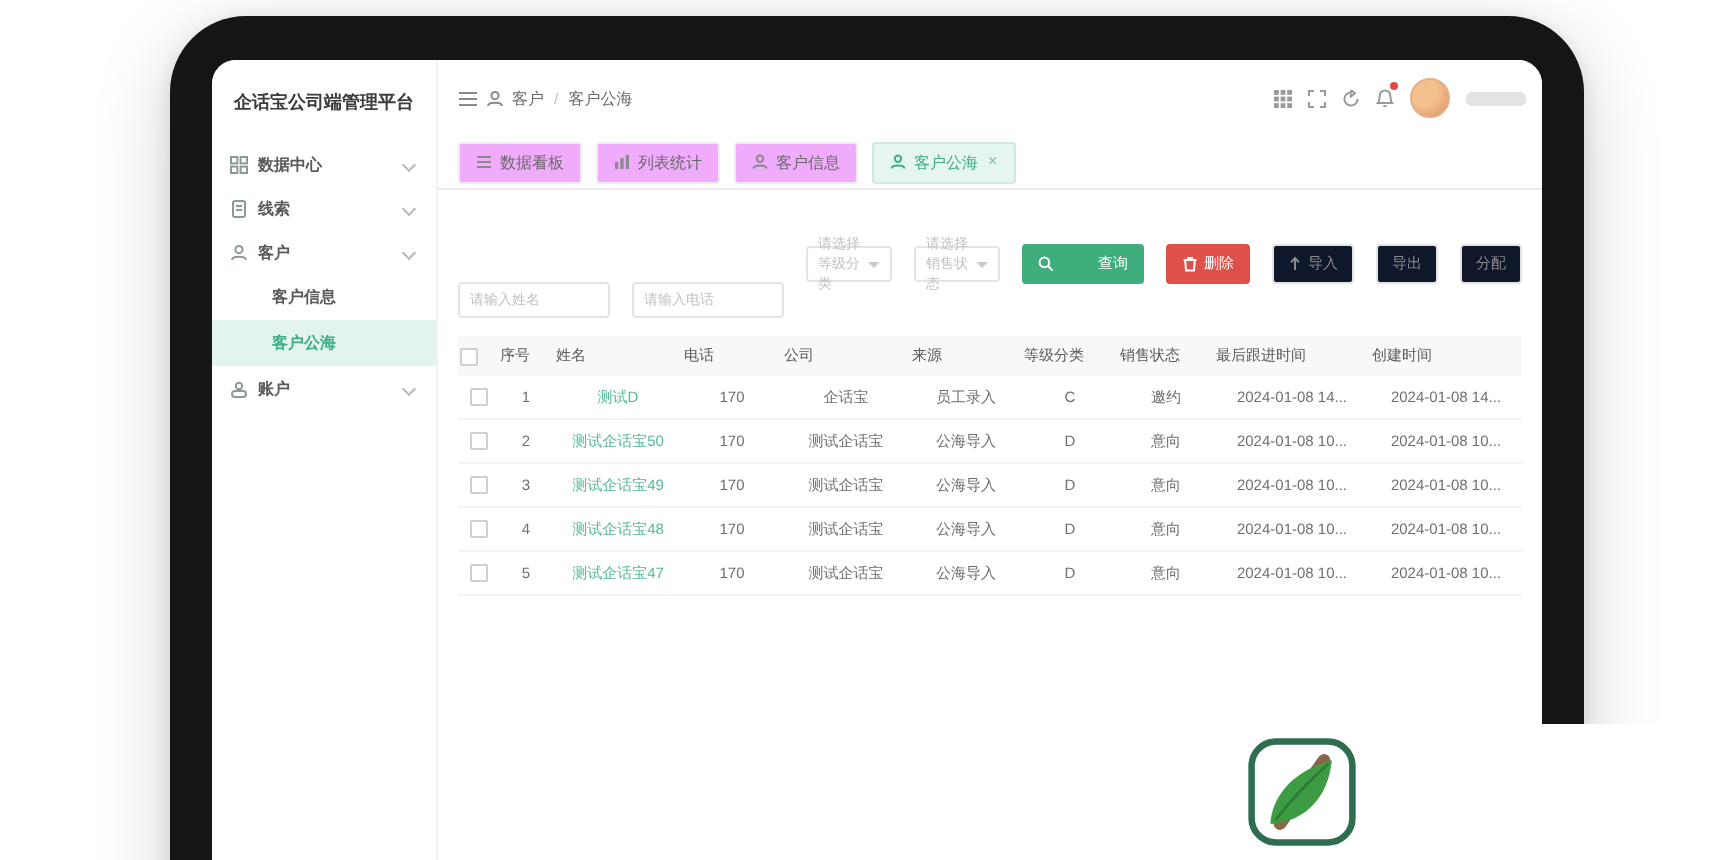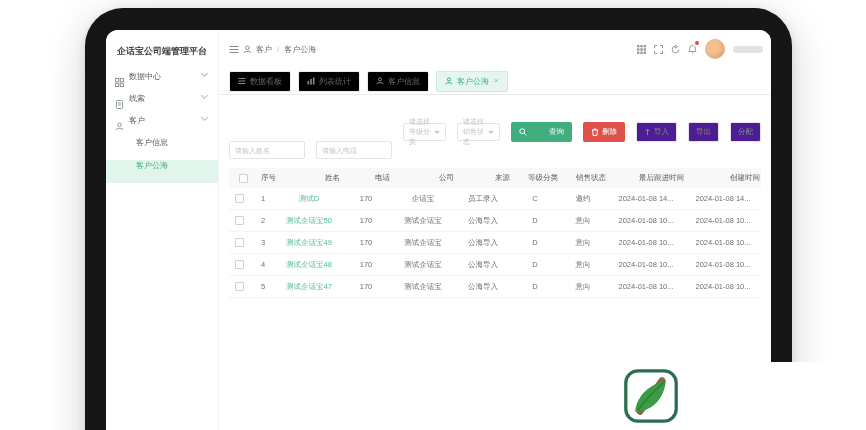--- a/index.html
+++ b/index.html
@@ -21,22 +21,22 @@
     display:flex;
   }
   
   .sidebar{width:112px;flex:0 0 112px;border-right:1px solid #f1f1f1;background:#fff;}
   .app-title{
     padding:15px 6px 9px 11px;font-size:9px;color:#3c3c3c;font-weight:bold;
     white-space:nowrap;letter-spacing:0;
   }
   .nav{padding-top:4px;}
   .nav-item{
-    height:22px;display:flex;gap:5px;
-    padding:0 9px;font-size:8px;color:#5a5a5a;cursor:pointer;white-space:nowrap;
+    height:22px;display:flex;align-items:center;gap:5px;
+    padding:0 9px;font-size:8px;color:#5a5a5a;cursor:pointer;white-space:nowrap;font-weight:bold;
   }
   .nav-item .nicon{flex:0 0 9px;display:flex;align-items:center;}
   .nav-item .chev{
     width:4px;height:4px;border-right:1px solid #b9b9b9;border-bottom:1px solid #b9b9b9;
     transform:rotate(45deg);margin-left:auto;margin-right:2px;
   }
   .nav-sub{padding-left:30px;height:23px;}
   .nav-active{background:#e2f5ec;color:#3fae84;}
   
   .main{flex:1;display:flex;flex-direction:column;min-width:0;background:#fff;}
@@ -58,21 +58,21 @@
     border:1px solid #e2b088;
   }
   .name-bar{width:30px;height:7px;border-radius:3px;background:#e3e3e3;}
   
   .tabbar{
     height:26px;display:flex;align-items:center;gap:7px;padding:0 10px;
     border-bottom:1px solid #ececec;
   }
   .tab{
     height:19px;display:flex;align-items:center;gap:4px;padding:0 8px;
-    border:1px solid #ececec;border-radius:2px;background:#000000;
+    border:1px solid #ececec;border-radius:2px;background:#f0abfc;
     font-size:8px;color:#6a6a6a;cursor:pointer;white-space:nowrap;
   }
   .tab-active{background:#e5f6ef;border-color:#cdeadd;color:#3fae84;}
   .tab .close{font-size:8px;line-height:1;color:#7fbfa4;margin-left:1px;cursor:pointer;}
   
   .content{flex:1;padding:10px 10px 0 10px;}
   .filterbar{display:flex;align-items:center;gap:11px;margin-bottom:9px;}
   .f-input,.f-select{
     height:18px;border:1px solid #e4e4e4;border-radius:2px;background:#fff;
     font-size:7px;color:#9a9a9a;box-sizing:border-box;
@@ -85,26 +85,26 @@
     margin-left:auto;width:0;height:0;border-left:3px solid transparent;
     border-right:3px solid transparent;border-top:3px solid #c9c9c9;
   }
   .btn{
     height:18px;display:flex;align-items:center;gap:3px;padding:0 7px;
     border-radius:2px;font-size:7.5px;cursor:pointer;border:1px solid transparent;
     white-space:nowrap;
   }
   .btn-green{background:#3fae7c;color:#fff;margin-left:auto;gap:22px;}
   .btn-red{background:#e0504a;color:#fff;}
-  .btn-plain{background:#4c1d95;color:#8a8a8a;border-color:#e4e4e4;}
+  .btn-plain{background:#0f172a;color:#8a8a8a;border-color:#e4e4e4;}
   
   table{width:100%;border-collapse:collapse;table-layout:fixed;}
   th{
     background:#f7f8fa;font-weight:normal;font-size:7.5px;color:#5a5a5a;
-    height:18px;text-align:right;white-space:nowrap;overflow:hidden;
+    height:18px;text-align:left;white-space:nowrap;overflow:hidden;
   }
   td{
     height:19px;font-size:7.5px;color:#6e6e6e;text-align:center;
     border-bottom:1px solid #f3f3f3;white-space:nowrap;overflow:hidden;
   }
   td.link{color:#52b996;cursor:pointer;}
   .cb{
     display:inline-block;width:7px;height:7px;border:1px solid #cfcfcf;border-radius:1px;
     background:#fff;cursor:pointer;vertical-align:middle;
   }
@@ -180,20 +180,32 @@
         <div class="nav-item nav-sub">
           <span>客户信息</span>
         </div>
 
         <div class="nav-item nav-sub nav-active">
           <span>客户公海</span>
         </div>
 
 
 
+        <div class="nav-item">
+          <span class="nicon">
+            <svg width="9" height="9" viewBox="0 0 9 9">
+                <g fill="none" stroke="#8b9a92" stroke-width="1">
+                  <circle cx="4.5" cy="3" r="1.6"></circle>
+                  <rect x="1" y="5.5" width="7" height="3" rx="1.5"></rect>
+                </g>
+              </svg>
+          </span>
+          <span>账户</span>
+          <span class="chev"></span>
+        </div>
 
       </nav>
     </aside>
 
     <div class="main">
 
       <div class="topbar">
         <div class="crumb">
           <span class="tb-icon">
             <svg width="10" height="9" viewBox="0 0 10 9">

